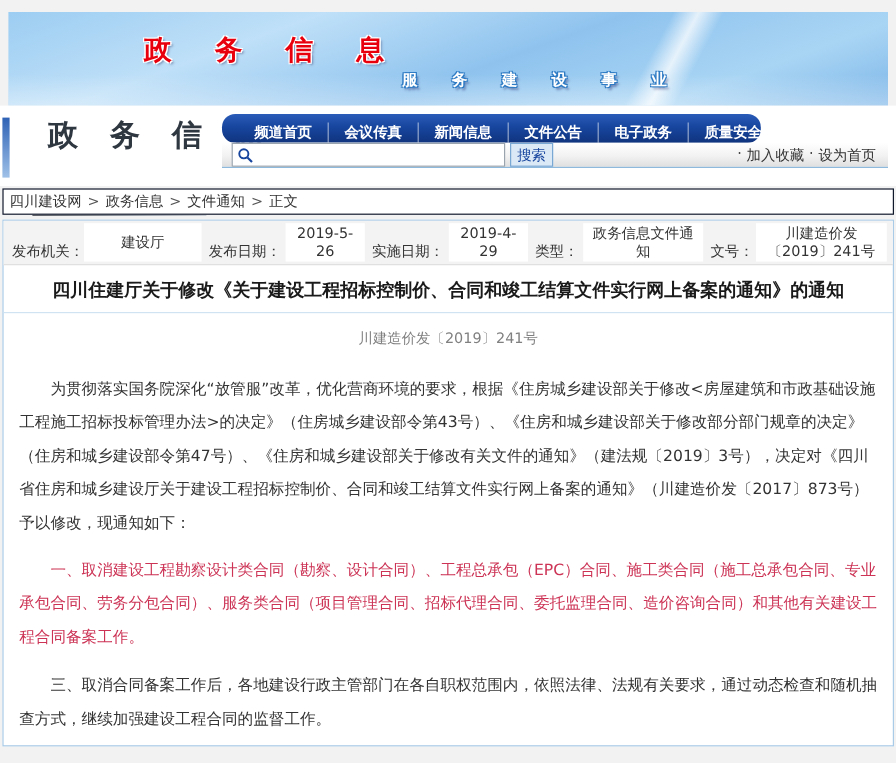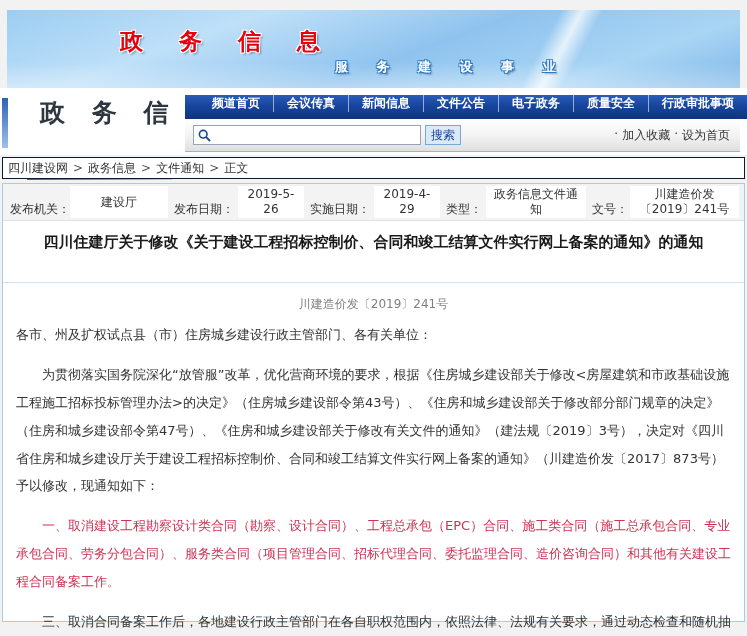--- a/index.html
+++ b/index.html
@@ -26,27 +26,27 @@
   
   .header { position:absolute; left:0; top:88px; width:747px; height:67px; background:#ffffff; }
   .logo-accent { position:absolute; left:2px; top:10px; width:6px; height:50px;
     background:linear-gradient(180deg,#2f62b5,#9fc1e8); }
   .logo-title { position:absolute; left:40px; top:8px; font-size:25px; font-weight:bold;
     letter-spacing:9px; color:#2e3640; }
   .logo-url { position:absolute; left:27px; top:39px; width:145px; height:18px; line-height:18px;
     text-align:center; font-size:11px; letter-spacing:2px; color:#ffffff; font-weight:bold;
     background:linear-gradient(90deg,#5d6167 0%,#9aa0a8 60%,#c9ced4 100%);margin-top:35px; }
 
-  .nav { position:absolute; left:185px; top:7px; width:563px; height:24px;
+  .nav { position:absolute; left:185px; top:7px; width:449px; height:24px;
     background:linear-gradient(180deg,#2a5cb8 0%,#17459e 45%,#10347e 100%);
-    display:flex; align-items:flex-start; padding-left:14px; }
+    display:flex; align-items:flex-end; padding-left:14px;border-radius:11px; }
   .nav-item { color:#ffffff; font-size:12px; font-weight:bold; padding:0 13px; cursor:pointer; white-space:nowrap; }
   .nav-item + .nav-item { border-left:1px solid rgba(255,255,255,.55); }
 
-  .search-strip { position:absolute; left:185px; top:31px; width:555px; height:33px;
+  .search-strip { position:absolute; left:185px; top:31px; width:555px; height:21px;
     background:linear-gradient(180deg,#ffffff 0%,#f2f2f2 55%,#dfdfdf 100%);
     border-bottom:1px solid #8fb8dd; display:flex; align-items:center; }
   .search-box { width:228px; height:20px; background:#ffffff; border:1px solid #9aa4ae;
     margin-left:8px; display:flex; align-items:center; }
   .search-box svg { margin:0 3px 0 4px; flex:none; }
   .search-input { border:none; outline:none; flex:1; height:16px; font-size:12px; min-width:0;
     font-family:"DejaVu Sans","Liberation Sans",sans-serif; }
   .search-btn { margin-left:4px; height:20px; padding:0 5px; font-size:12px; color:#17459e;
     background:#dbe8f5; border:1px solid #7aa8d4; cursor:pointer; line-height:18px;
     font-family:"DejaVu Sans","Liberation Sans",sans-serif; }
@@ -68,21 +68,21 @@
   .meta-row { display:flex; align-items:flex-end; background:#f3f3f3; border-bottom:1px solid #e0e0e0;
     min-height:31px; padding:2px 3px; font-size:12px; color:#333; }
   .meta-label { text-align:center; white-space:nowrap; padding:0 4px; }
   .meta-value { background:#ffffff; text-align:center; padding:1px 3px; margin:0 2px;
     display:flex; align-items:center; justify-content:center; align-self:stretch; line-height:1.25; }
   .w-l1{width:62px;} .w-v1{width:98px;} .w-l2{width:66px;} .w-v2{width:66px;}
   .w-l3{width:66px;} .w-v3{width:66px;} .w-l4{width:42px;} .w-v4{width:100px;}
   .w-l5{width:40px;} .w-v5{flex:1;}
 
   .article-title { text-align:center; font-size:15px; font-weight:bold; color:#1a1a1a;
-    padding:11px 20px 28px; border-bottom:1px solid #cfe3f3; line-height:1.45; }
+    padding:11px 20px 6px; border-bottom:1px solid #cfe3f3; line-height:1.45; }
   .doc-number { text-align:center; font-size:12px; color:#808080; padding:13px 0 4px; }
 
   .article-body { padding:4px 13px 0; font-size:13px; color:#333; line-height:2.15; }
   .article-body p.indent { text-indent:2em;margin-top:12px; }
   .article-body p.red { color:#cc3355; }
 </style>
 </head>
 <body>
 
 <div class="page">
@@ -147,21 +147,20 @@
       <span class="meta-label w-l4">类型：</span>
       <span class="meta-value w-v4">政务信息文件通知</span>
       <span class="meta-label w-l5">文号：</span>
       <span class="meta-value w-v5">川建造价发〔2019〕241号</span>
     </div>
 
     <h1 class="article-title">四川住建厅关于修改《关于建设工程招标控制价、合同和竣工结算文件实行网上备案的通知》的通知</h1>
     <div class="doc-number">川建造价发〔2019〕241号</div>
 
     <div class="article-body">
-      <p>各市、州及扩权试点县（市）住房城乡建设行政主管部门、各有关单位：</p>
       <p class="indent">为贯彻落实国务院深化“放管服”改革，优化营商环境的要求，根据《住房城乡建设部关于修改&lt;房屋建筑和市政基础设施工程施工招标投标管理办法&gt;的决定》（住房城乡建设部令第43号）、《住房和城乡建设部关于修改部分部门规章的决定》（住房和城乡建设部令第47号）、《住房和城乡建设部关于修改有关文件的通知》（建法规〔2019〕3号），决定对《四川省住房和城乡建设厅关于建设工程招标控制价、合同和竣工结算文件实行网上备案的通知》（川建造价发〔2017〕873号）予以修改，现通知如下：</p>
       <p class="indent red">一、取消建设工程勘察设计类合同（勘察、设计合同）、工程总承包（EPC）合同、施工类合同（施工总承包合同、专业承包合同、劳务分包合同）、服务类合同（项目管理合同、招标代理合同、委托监理合同、造价咨询合同）和其他有关建设工程合同备案工作。</p>
       <p class="indent">三、取消合同备案工作后，各地建设行政主管部门在各自职权范围内，依照法律、法规有关要求，通过动态检查和随机抽查方式，继续加强建设工程合同的监督工作。</p>
 
     </div>
   </div>
 
 </div>
 
 </body></html>

